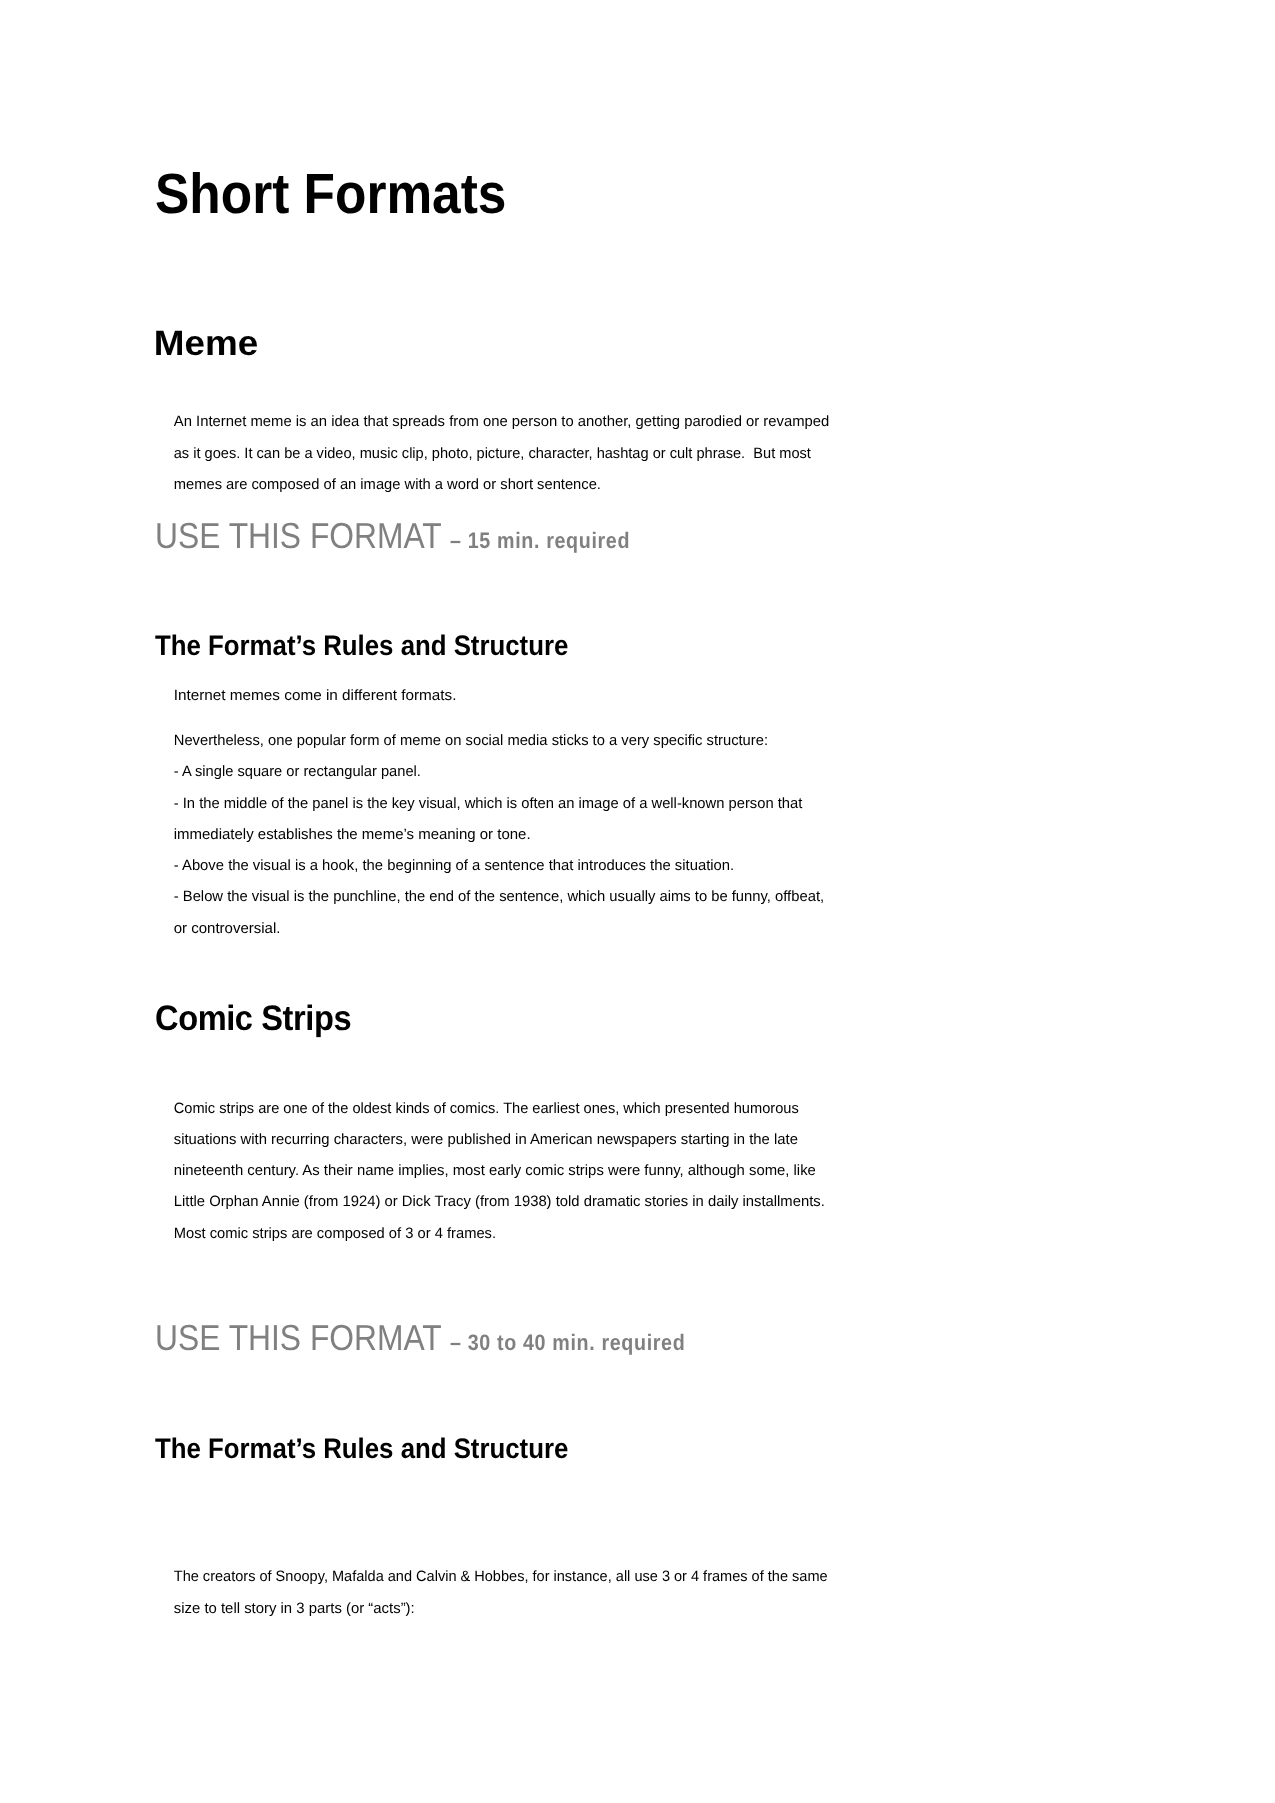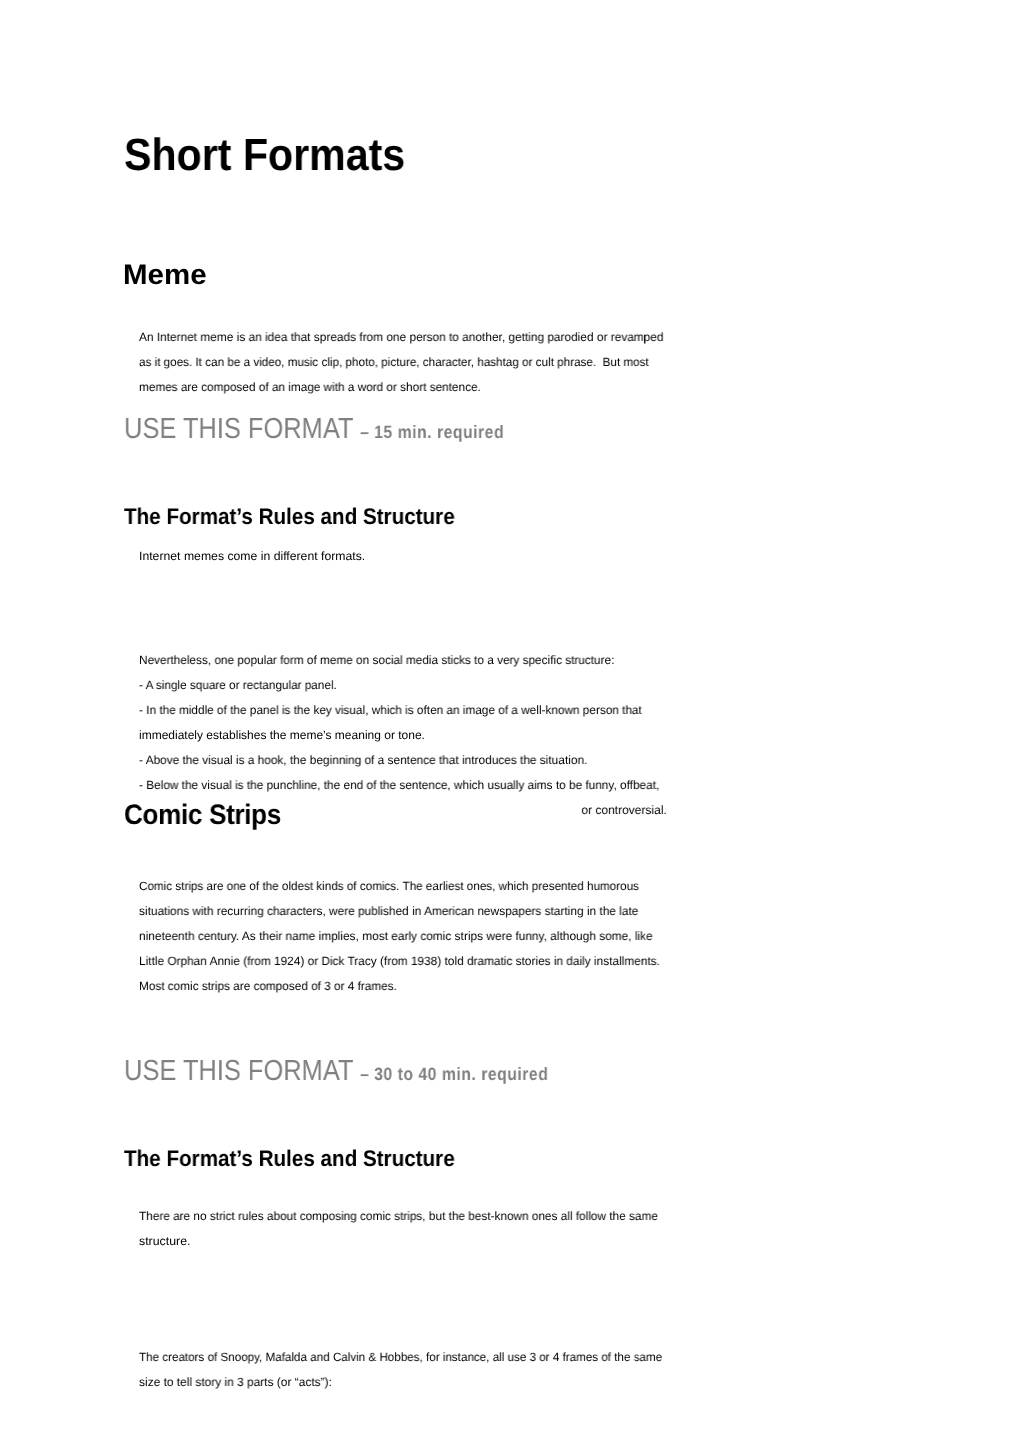--- a/index.html
+++ b/index.html
@@ -44,50 +44,46 @@
   <div class="blk uf" style="top:414.5px">
     <span class="big">USE THIS FORMAT </span><span class="small">– 15 min. required</span>
   </div>
 
   <h3 class="blk h3" style="top:506px">The Format’s Rules and Structure</h3>
 
   <div class="blk para" style="top:528px">
         <span class="ln" style="transform: scaleX(1.0195);">Internet memes come in different formats.</span>
       </div>
 
-  <div class="blk para" style="top:632px">
+  <div class="blk para" style="top:564px">
         <span class="ln" style="transform: scaleX(0.9832);">Nevertheless, one popular form of meme on social media sticks to a very specific structure:</span>
         <span class="ln" style="transform: scaleX(0.9784);">- A single square or rectangular panel.</span>
         <span class="ln" style="transform: scaleX(0.9828);">- In the middle of the panel is the key visual, which is often an image of a well-known person that</span>
         <span class="ln" style="transform: scaleX(0.9983);">immediately establishes the meme’s meaning or tone.</span>
         <span class="ln" style="transform: scaleX(0.9883);">- Above the visual is a hook, the beginning of a sentence that introduces the situation.</span>
         <span class="ln" style="transform: scaleX(0.9856);">- Below the visual is the punchline, the end of the sentence, which usually aims to be funny, offbeat,</span>
-        <span class="ln" style="transform: scaleX(0.9997); text-align: right;">or controversial.</span>
+        <span class="ln" style="transform: scaleX(0.9997);">or controversial.</span>
       </div>
 
   <h2 class="blk h2 comic" style="top:799.7px">Comic Strips</h2>
 
   <div class="blk para" style="top:858px">
         <span class="ln" style="transform: scaleX(0.9739);">Comic strips are one of the oldest kinds of comics. The earliest ones, which presented humorous</span>
         <span class="ln" style="transform: scaleX(0.9889);">situations with recurring characters, were published in American newspapers starting in the late</span>
         <span class="ln" style="transform: scaleX(0.9908);">nineteenth century. As their name implies, most early comic strips were funny, although some, like</span>
         <span class="ln" style="transform: scaleX(0.9873);">Little Orphan Annie (from 1924) or Dick Tracy (from 1938) told dramatic stories in daily installments.</span>
         <span class="ln" style="transform: scaleX(0.9812);">Most comic strips are composed of 3 or 4 frames.</span>
       </div>
 
   <div class="blk uf" style="top:1056.5px">
     <span class="big">USE THIS FORMAT </span><span class="small">– 30 to 40 min. required</span>
   </div>
 
   <h3 class="blk h3" style="top:1148px">The Format’s Rules and Structure</h3>
 
-  <div class="blk para" style="top:1188px">
-        <span class="ln" style="transform: scaleX(0.9834);">There are no strict rules about composing comic strips, but the best-known ones all follow the same</span>
-        <span class="ln" style="transform: scaleX(1.0285);">structure.</span>
-      </div>
 
-  <div class="blk para" style="top:1329px">
+  <div class="blk para" style="top:1233px">
         <span class="ln" style="transform: scaleX(0.9698);">The creators of Snoopy, Mafalda and Calvin &amp; Hobbes, for instance, all use 3 or 4 frames of the same</span>
         <span class="ln" style="transform: scaleX(0.9933);">size to tell story in 3 parts (or “acts”):</span>
       </div>
 
  </div>
 </div>
 
 </body></html>

